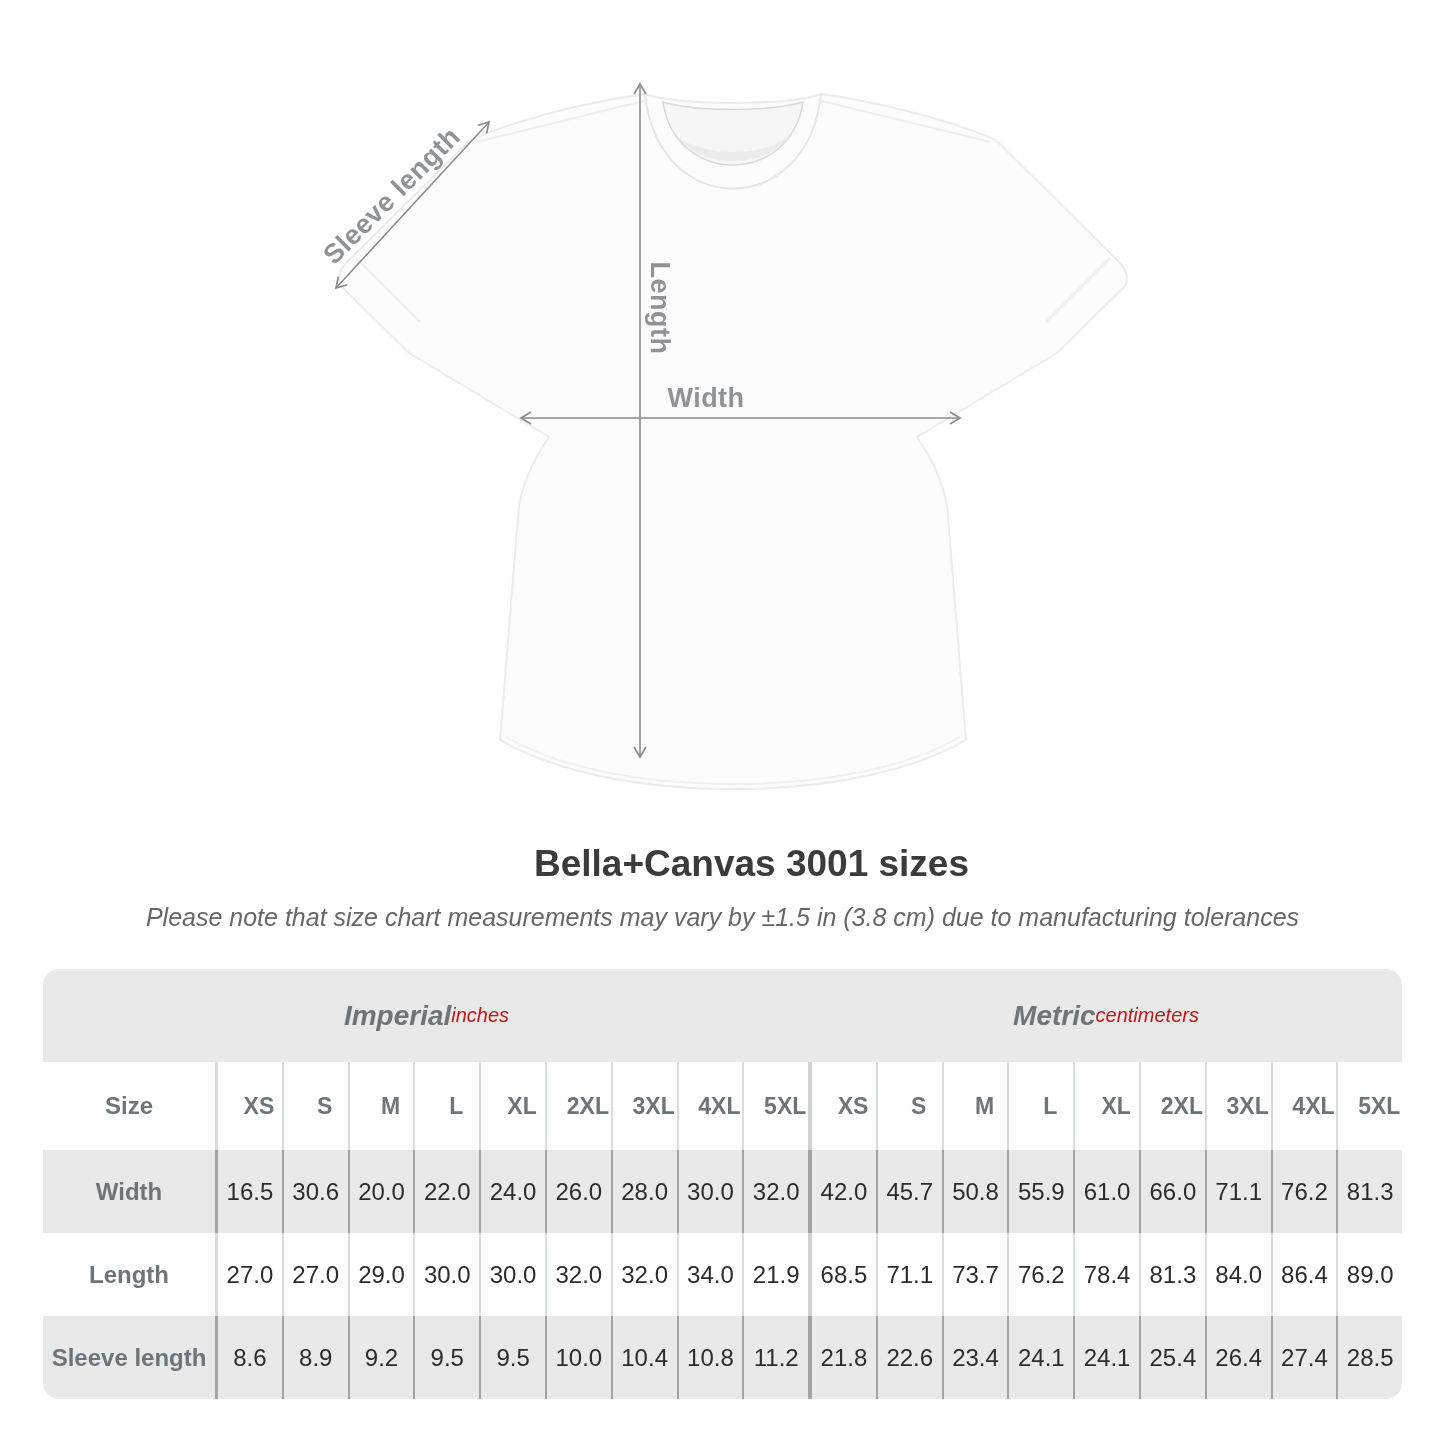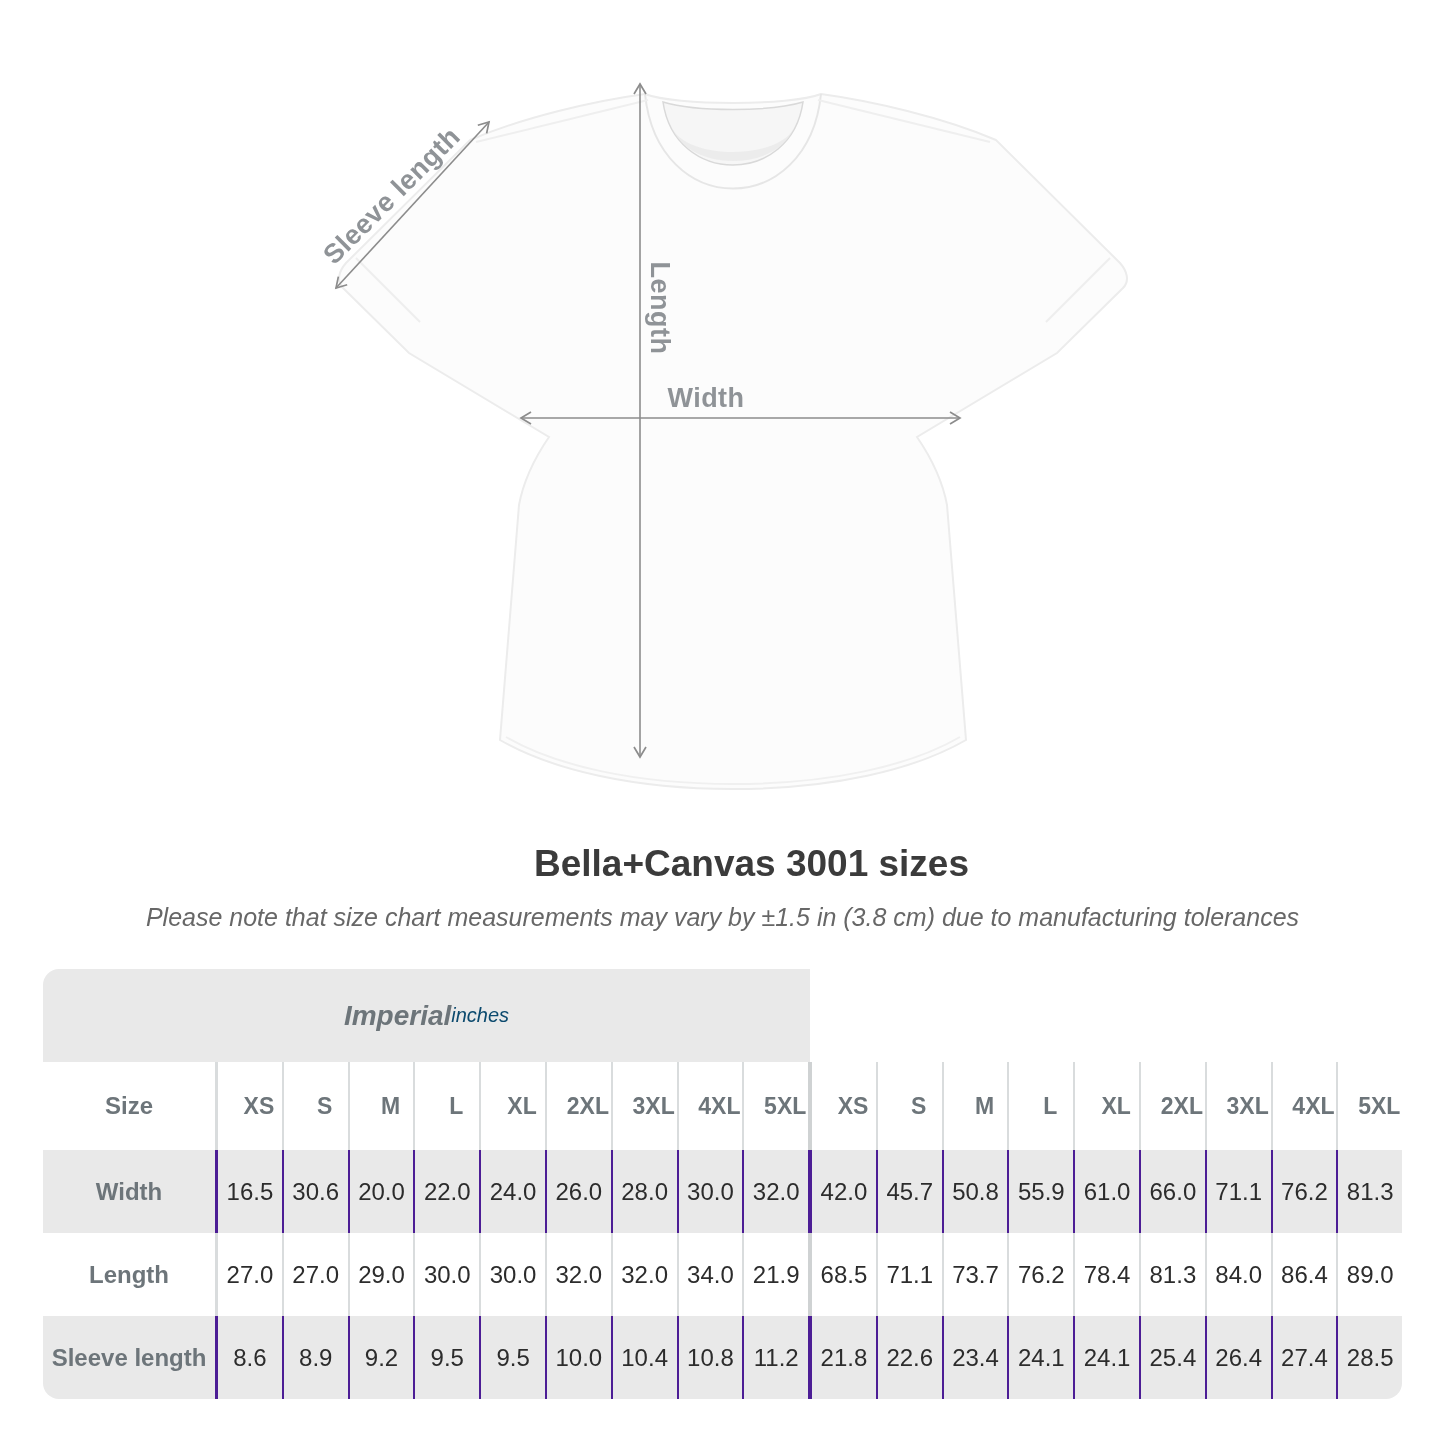--- a/index.html
+++ b/index.html
@@ -22,37 +22,37 @@
                 text-align:center; font-size:25px; font-style:italic; color:#676767; }
 
   
   .size-table { position:absolute; left:43px; top:969px; width:1359px; }
   .band-row { display:flex; height:93px; }
   .band-cell { background:#e9e9e9; display:flex; flex-direction:row;
                justify-content:center; align-items:center; row-gap:5px; }
   .band-cell.imperial { width:56.44%; border-top-left-radius:16px; }
   .band-cell.metric   { width:43.56%; border-top-right-radius:16px; }
   .band-title { font-size:28px; font-weight:bold; font-style:italic; color:#6d757a; }
-  .band-sub   { font-size:20px; font-style:italic; color:#0c4a6e; }
+  .band-sub   { font-size:20px; font-style:italic; color:#b91c1c; }
 
   .trow { display:flex; }
   .trow.hdr  { height:88px; background:#ffffff; }
   .trow.data { height:83px; }
   .trow.gray { background:#e9e9e9; }
   .trow.white{ background:#ffffff; }
   .trow.last { border-bottom-left-radius:16px; border-bottom-right-radius:16px; }
 
   .lbl-cell { width:12.66%; display:flex; align-items:center; justify-content:center;
               font-weight:bold; color:#6d757a; font-size:24px; }
   .dcell { flex:1; display:flex; align-items:center; justify-content:center;
            font-size:24px; color:#2c2c2c; }
   .dcell.size-cell { font-weight:bold; color:#6d757a; font-size:23px;padding-left:18px; }
 
   .trow.white .dcell { border-left:2px solid #d9dcdd; }
-  .trow.gray  .dcell { border-left:2px solid #4c1d95; }
+  .trow.gray  .dcell { border-left:2px solid #a3a3a3; }
   .trow.white .dcell.first-sep { border-left-width:3px; }
   .trow.gray  .dcell.first-sep { border-left-width:3px; }
   .trow.white .dcell.group-sep { border-left-width:4px; border-left-color:#cfd2d3; }
   .trow.gray  .dcell.group-sep { border-left-width:4px; }
 </style>
 </head>
 <body>
 
 <div class="diagram">
   <svg width="1445" height="830" viewBox="0 0 1445 830">
@@ -112,20 +112,24 @@
 </div>
 
 <h1 class="page-title">Bella+Canvas 3001 sizes</h1>
 <p class="subtitle">Please note that size chart measurements may vary by ±1.5 in (3.8 cm) due to manufacturing tolerances</p>
 
 <div class="size-table">
     <div class="band-row">
       <div class="band-cell imperial">
         <div class="band-title">Imperial</div>
         <div class="band-sub">inches</div>
+      </div>
+      <div class="band-cell metric">
+        <div class="band-title">Metric</div>
+        <div class="band-sub">centimeters</div>
       </div>
     </div>
     <div class="trow hdr white">
       <div class="lbl-cell">Size</div>
       <div class="dcell size-cell first-sep">XS</div>
       <div class="dcell size-cell">S</div>
       <div class="dcell size-cell">M</div>
       <div class="dcell size-cell">L</div>
       <div class="dcell size-cell">XL</div>
       <div class="dcell size-cell">2XL</div>

